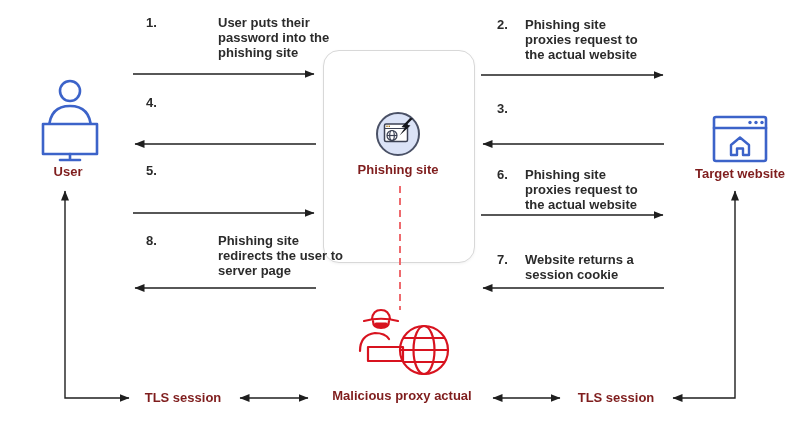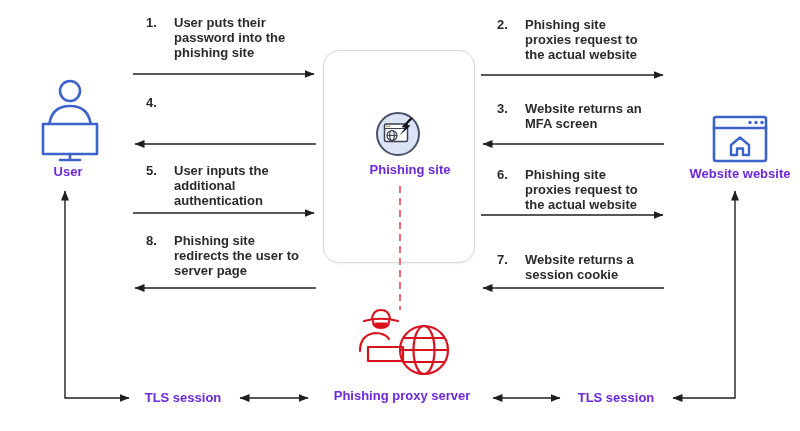--- a/index.html
+++ b/index.html
@@ -8,25 +8,25 @@
     font-family:"Liberation Sans",sans-serif;color:#2b2b2b;
   }
   svg{display:block;}
   .layer{position:absolute;left:0;top:0;}
   .step{
     position:absolute;display:flex;align-items:flex-start;
     font-size:13px;font-weight:600;line-height:15px;color:#2b2b2b;
   }
   .step .num{width:28px;flex:none;}
   .step .txt{display:block;}
-  .step.left .txt{width:128px;}
+  .step.left .txt{width:128px;margin-left:44px;}
   .step.right .txt{width:130px;}
   .label{
     position:absolute;font-size:13px;font-weight:600;line-height:15px;
-    text-align:center;color:#6d28d9;
+    text-align:center;color:#7f1d1d;
   }
   .phish-box{
     position:absolute;left:323px;top:50px;width:150px;height:211px;
     background:#ffffff;border:1px solid #d8d8d8;border-radius:16px;
     box-shadow:0 1px 3px rgba(0,0,0,0.05);
   }
   .icon{position:absolute;}
 </style>
 </head>
 <body>
@@ -79,73 +79,71 @@
     <circle cx="23" cy="23" r="21" fill="#dbe3f7" stroke="#4a5166" stroke-width="2"></circle>
     <rect x="9.5" y="13" width="23" height="17.5" rx="1.5" fill="#ffffff" stroke="#3c4254" stroke-width="1.5"></rect>
     <line x1="9.5" y1="17.5" x2="32.5" y2="17.5" stroke="#3c4254" stroke-width="1"></line>
     <rect x="11.3" y="14.6" width="1.4" height="1.4" fill="#a97614"></rect>
     <rect x="13.6" y="14.6" width="1.4" height="1.4" fill="#a97614"></rect>
     <circle cx="17" cy="24.5" r="5" fill="none" stroke="#3c4254" stroke-width="1.2"></circle>
     <line x1="12" y1="24.5" x2="22" y2="24.5" stroke="#3c4254" stroke-width="1.2"></line>
     <ellipse cx="17" cy="24.5" rx="2.3" ry="5" fill="none" stroke="#3c4254" stroke-width="1.2"></ellipse>
     <path d="M35 7 L26.5 16 L30 16.7 L24.5 24.5 L35.5 14.5 L31.8 13.8 L38 7.5 Z" fill="#14161d"></path>
   </svg>
-  <div class="label" style="left:360px;top:162px;width:100px;text-align:center;">Phishing site</div>
+  <div class="label" style="left:348px;top:162px;width:100px;text-align:center;">Phishing site</div>
 
   <svg class="icon" style="left:712px;top:115px;" width="56" height="48" viewBox="0 0 56 48">
     <g stroke="#3c63c9" stroke-width="2.6" fill="none" stroke-linejoin="round" stroke-linecap="round">
       <rect x="2" y="2" width="52" height="44" rx="2"></rect>
       <line x1="2" y1="13" x2="54" y2="13"></line>
     </g>
     <circle cx="38" cy="7.5" r="1.7" fill="#3c63c9"></circle>
     <circle cx="44" cy="7.5" r="1.7" fill="#3c63c9"></circle>
     <circle cx="50" cy="7.5" r="1.7" fill="#3c63c9"></circle>
     <path d="M19 40 V30 L28 22.5 L37 30 V40 H31 V33.5 H25 V40 Z" fill="none" stroke="#3c63c9" stroke-width="2.4" stroke-linejoin="round"></path>
   </svg>
-  <div class="label" style="left:683px;top:166px;width:114px;">Website website</div>
+  <div class="label" style="left:683px;top:166px;width:114px;">Target website</div>
 
   <svg class="icon" style="left:348px;top:306px;" width="110" height="74" viewBox="0 0 110 74">
     <g stroke="#d8131f" stroke-width="2.2" fill="none" stroke-linejoin="round" stroke-linecap="round">
       <path d="M24 13 Q25 4 33 4 Q41 4 42 13"></path>
       <path d="M16 15 Q33 10.5 50 15"></path>
       <path d="M25 15 Q25 22 33 22 Q41 22 41 15"></path>
       <path d="M12 45 Q12 29 27 27 Q37 27 41 33"></path>
       <rect x="20" y="41" width="35" height="14" fill="#ffffff"></rect>
       <circle cx="76" cy="44" r="24"></circle>
       <ellipse cx="76" cy="44" rx="10.5" ry="24"></ellipse>
       <line x1="52" y1="44" x2="100" y2="44"></line>
       <line x1="56" y1="32" x2="96" y2="32"></line>
       <line x1="56" y1="56" x2="96" y2="56"></line>
     </g>
     <rect x="26" y="16.5" width="14" height="4.5" rx="2.2" fill="#d8131f"></rect>
   </svg>
-  <div class="label" style="left:320px;top:388px;width:164px;">Phishing proxy server</div>
+  <div class="label" style="left:320px;top:388px;width:164px;">Malicious proxy actual</div>
 
   <div class="step left" style="left:146px;top:15px;">
     <span class="num">1.</span>
     <span class="txt">User puts their password into the phishing site</span>
   </div>
   <div class="step left" style="left:146px;top:95px;">
     <span class="num">4.</span>
   </div>
   <div class="step left" style="left:146px;top:163px;">
     <span class="num">5.</span>
-    <span class="txt">User inputs the additional authentication</span>
   </div>
   <div class="step left" style="left:146px;top:233px;">
     <span class="num">8.</span>
     <span class="txt">Phishing site redirects the user to server page</span>
   </div>
   <div class="step right" style="left:497px;top:17px;">
     <span class="num">2.</span>
     <span class="txt">Phishing site proxies request to the actual website</span>
   </div>
   <div class="step right" style="left:497px;top:101px;">
     <span class="num">3.</span>
-    <span class="txt">Website returns an MFA screen</span>
   </div>
   <div class="step right" style="left:497px;top:167px;">
     <span class="num">6.</span>
     <span class="txt">Phishing site proxies request to the actual website</span>
   </div>
   <div class="step right" style="left:497px;top:252px;">
     <span class="num">7.</span>
     <span class="txt">Website returns a session cookie</span>
   </div>
 

